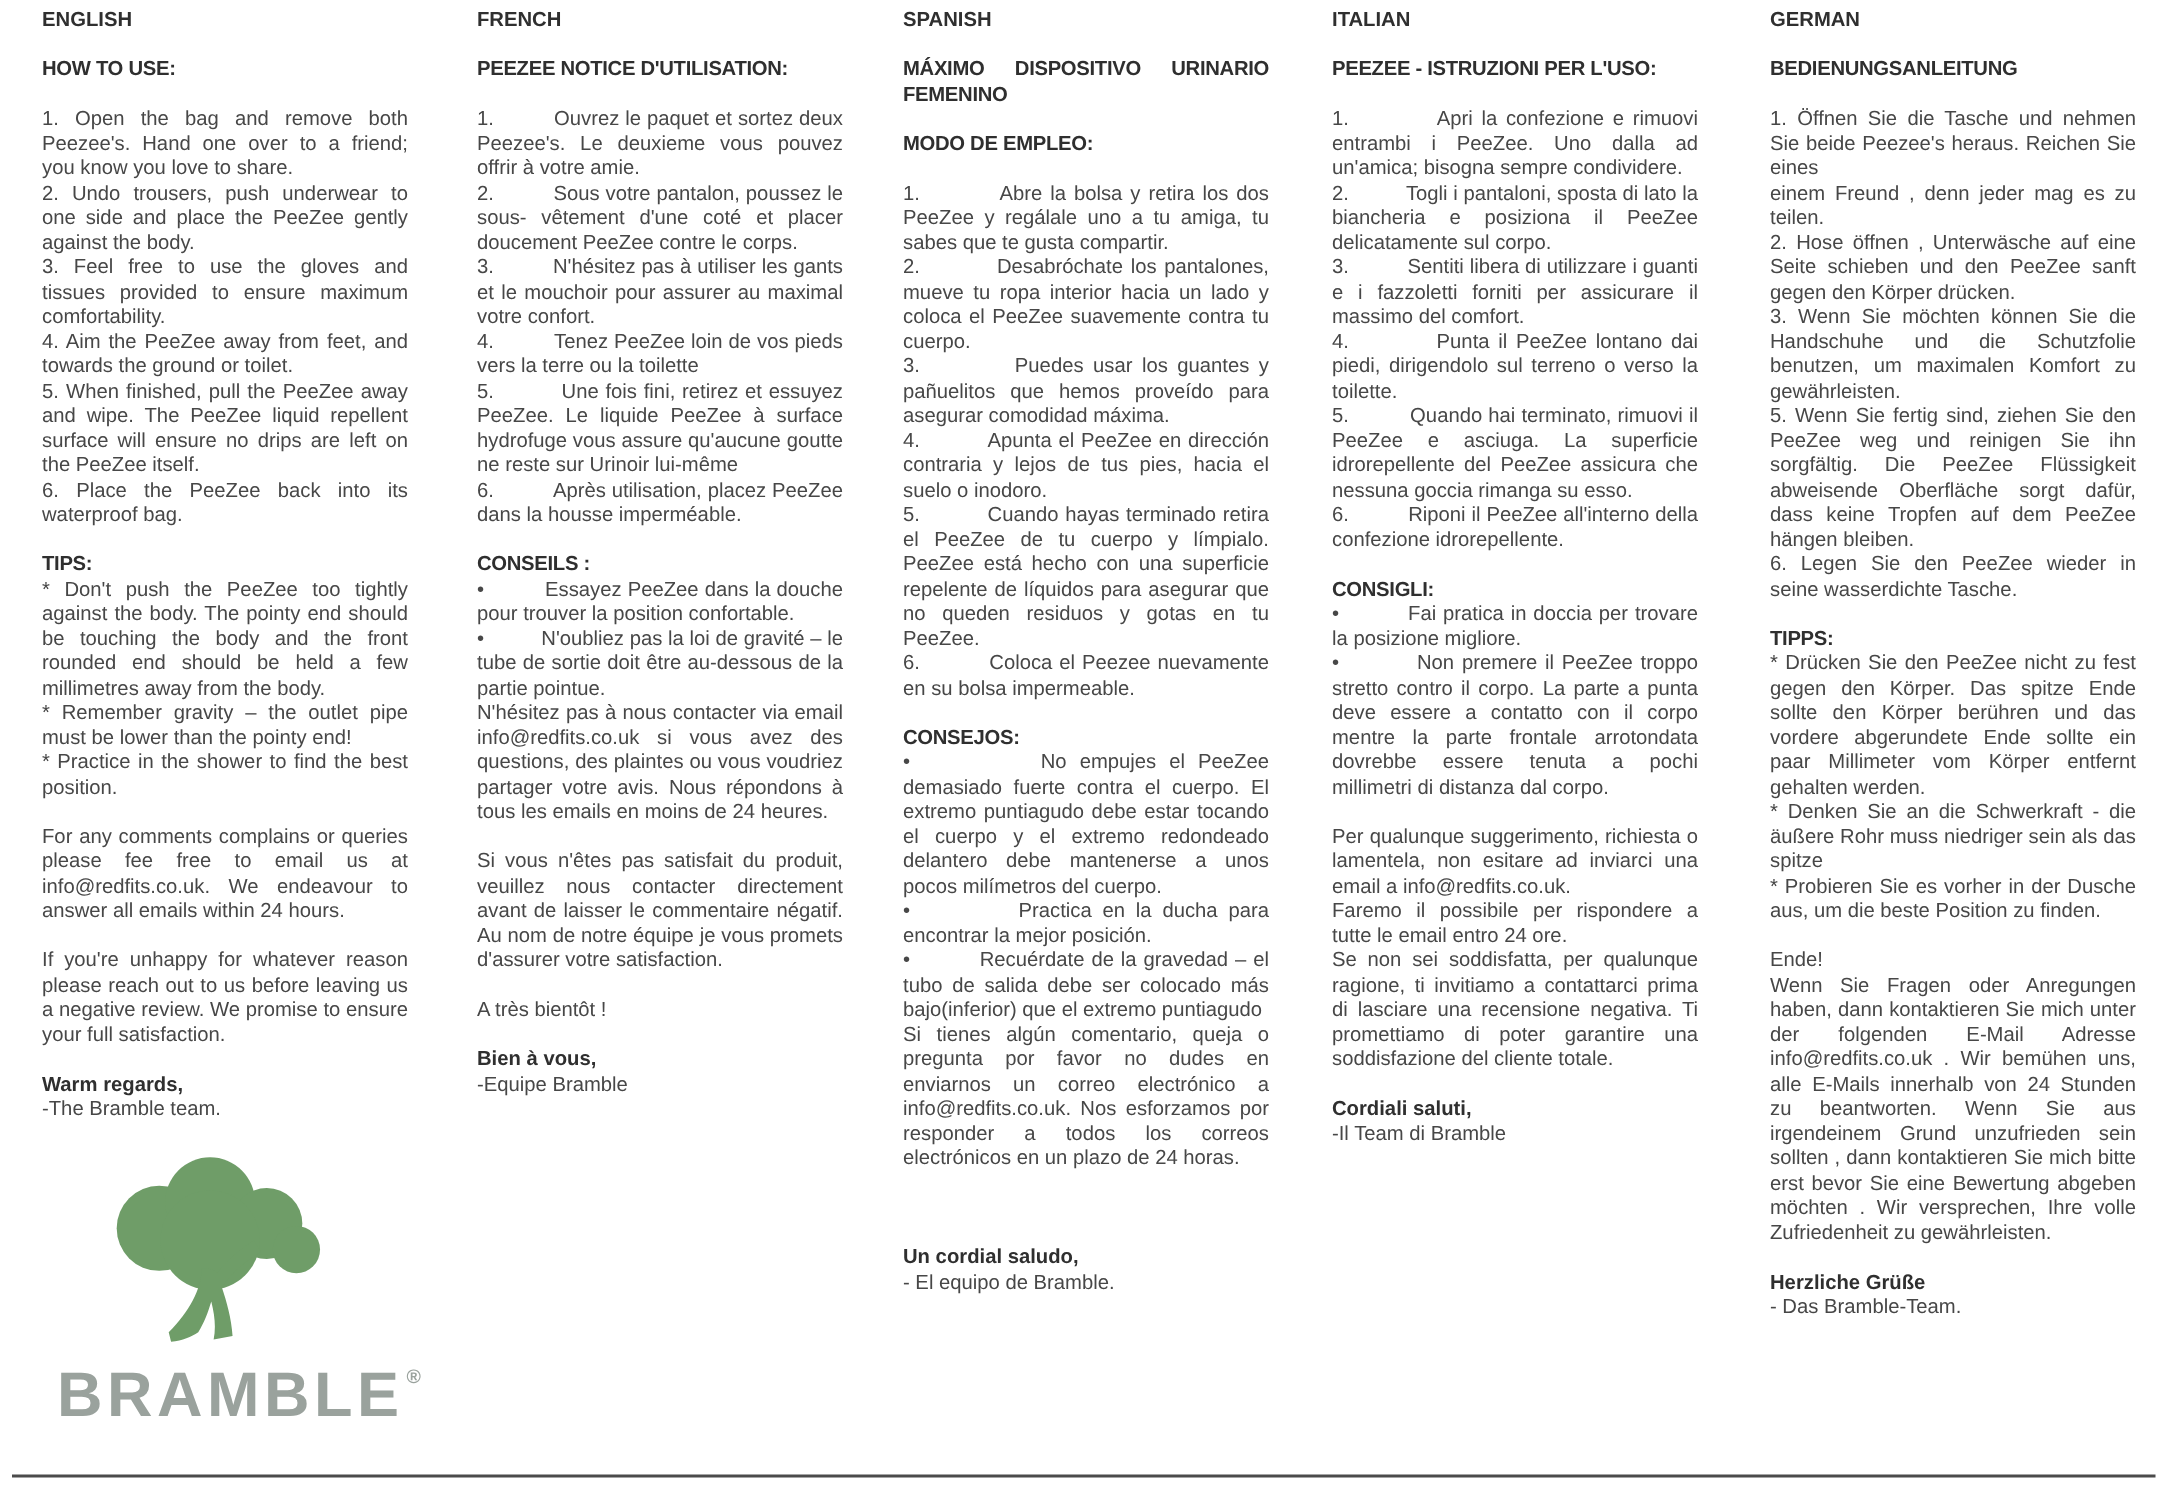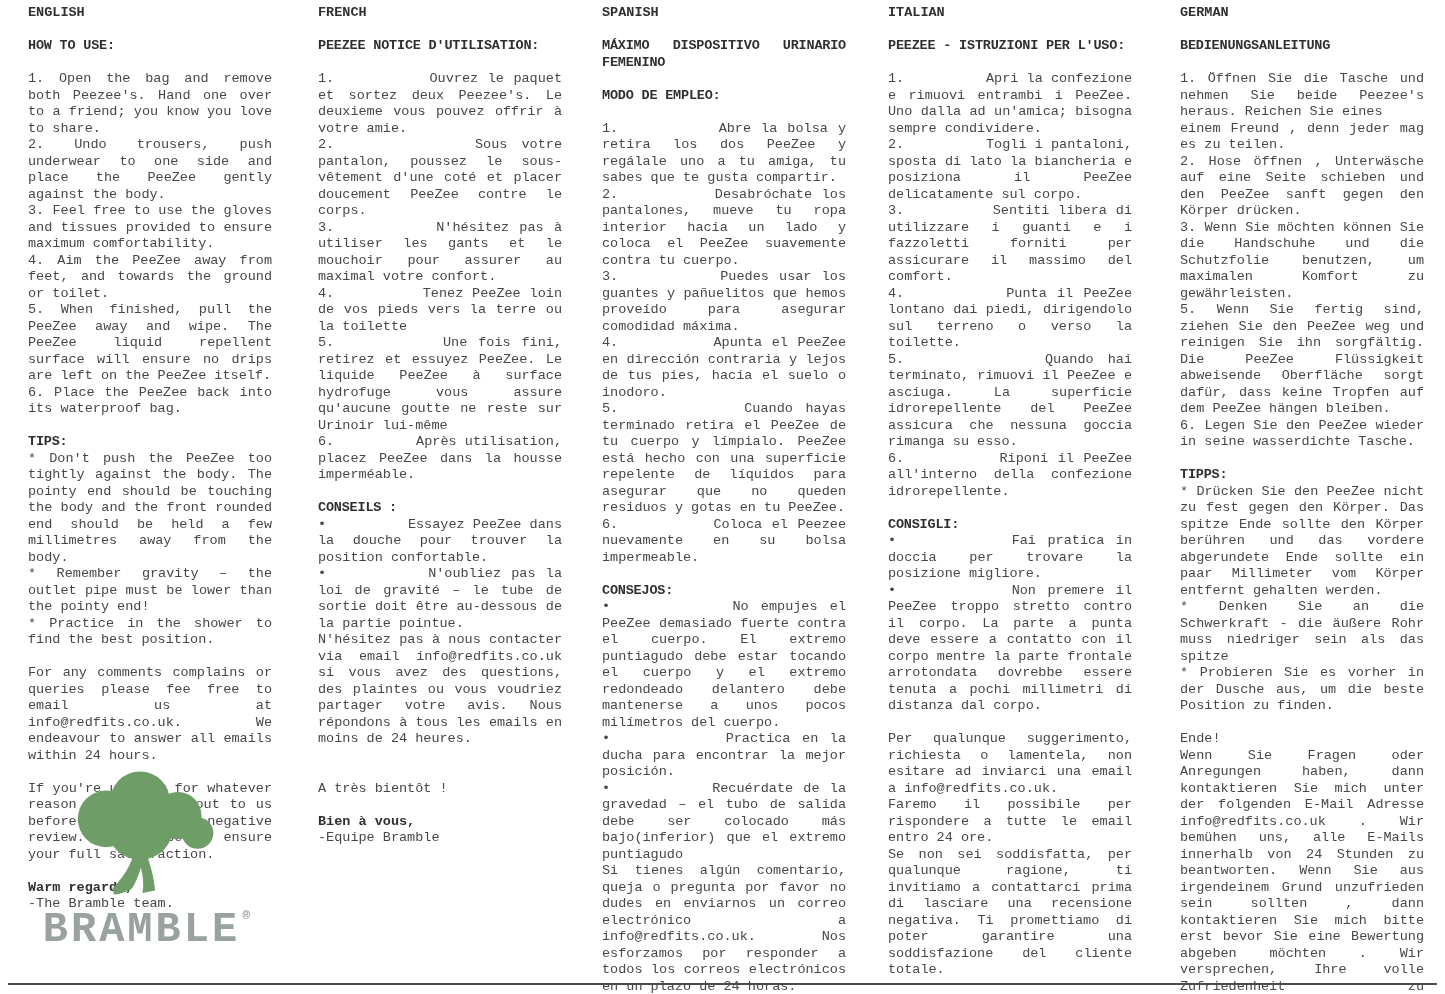--- a/index.html
+++ b/index.html
@@ -1,20 +1,20 @@
 <!DOCTYPE html>
 <html style="--tree-color: #6f9d68; --wordmark-color: #9aa29d; --divider-color: #4b4b4b;"><head>
 <meta charset="utf-8">
 <style>
   html,body{margin:0;padding:0;background:#fff;}
   .page{
     position:relative;
     width:1445px;height:994px;
     background:#ffffff;
-    font-family:Liberation Mono, monospace;
+    font-family:Liberation Sans, sans-serif;
     color:#474747;
     overflow:hidden;
     border-radius:28px;
   }
   #columns-root .col{
     position:absolute;
     top:5px;
     width:244px;
     text-align:justify;
     font-size:13.5px;
@@ -100,20 +100,21 @@
         <div class="para">3.&nbsp;&nbsp;&nbsp;&nbsp;&nbsp;&nbsp;&nbsp;&nbsp;&nbsp;&nbsp;N'hésitez pas à utiliser les gants et le mouchoir pour assurer au maximal votre confort.</div>
         <div class="para">4.&nbsp;&nbsp;&nbsp;&nbsp;&nbsp;&nbsp;&nbsp;&nbsp;&nbsp;&nbsp;Tenez PeeZee loin de vos pieds vers la terre ou la toilette</div>
         <div class="para">5.&nbsp;&nbsp;&nbsp;&nbsp;&nbsp;&nbsp;&nbsp;&nbsp;&nbsp;&nbsp;Une fois fini, retirez et essuyez PeeZee. Le liquide PeeZee à surface hydrofuge vous assure qu'aucune goutte ne reste sur Urinoir lui-même</div>
         <div class="para">6.&nbsp;&nbsp;&nbsp;&nbsp;&nbsp;&nbsp;&nbsp;&nbsp;&nbsp;&nbsp;Après utilisation, placez PeeZee dans la housse imperméable.</div>
         <div class="gap"></div>
         <div class="heading">CONSEILS :</div>
         <div class="para">•&nbsp;&nbsp;&nbsp;&nbsp;&nbsp;&nbsp;&nbsp;&nbsp;&nbsp;&nbsp;Essayez PeeZee dans la douche pour trouver la position confortable.</div>
         <div class="para">•&nbsp;&nbsp;&nbsp;&nbsp;&nbsp;&nbsp;&nbsp;&nbsp;&nbsp;&nbsp;N'oubliez pas la loi de gravité – le tube de sortie doit être au-dessous de la partie pointue.</div>
         <div class="para">N'hésitez pas à nous contacter via email info@redfits.co.uk si vous avez des questions, des plaintes ou vous voudriez partager votre avis. Nous répondons à tous les emails en moins de 24 heures.</div>
         <div class="gap"></div>
+        <div class="para">Si vous n'êtes pas satisfait du produit, veuillez nous contacter directement avant de laisser le commentaire négatif. Au nom de notre équipe je vous promets d'assurer votre satisfaction.</div>
         <div class="gap"></div>
         <div class="para">A très bientôt !</div>
         <div class="gap"></div>
         <div class="boldline">Bien à vous,</div>
         <div class="para">-Equipe Bramble</div>
       </section>
       <section class="col">
         <div class="lang-label">SPANISH</div>
         <div class="gap"></div>
         <div class="heading">MÁXIMO DISPOSITIVO URINARIO FEMENINO</div>

